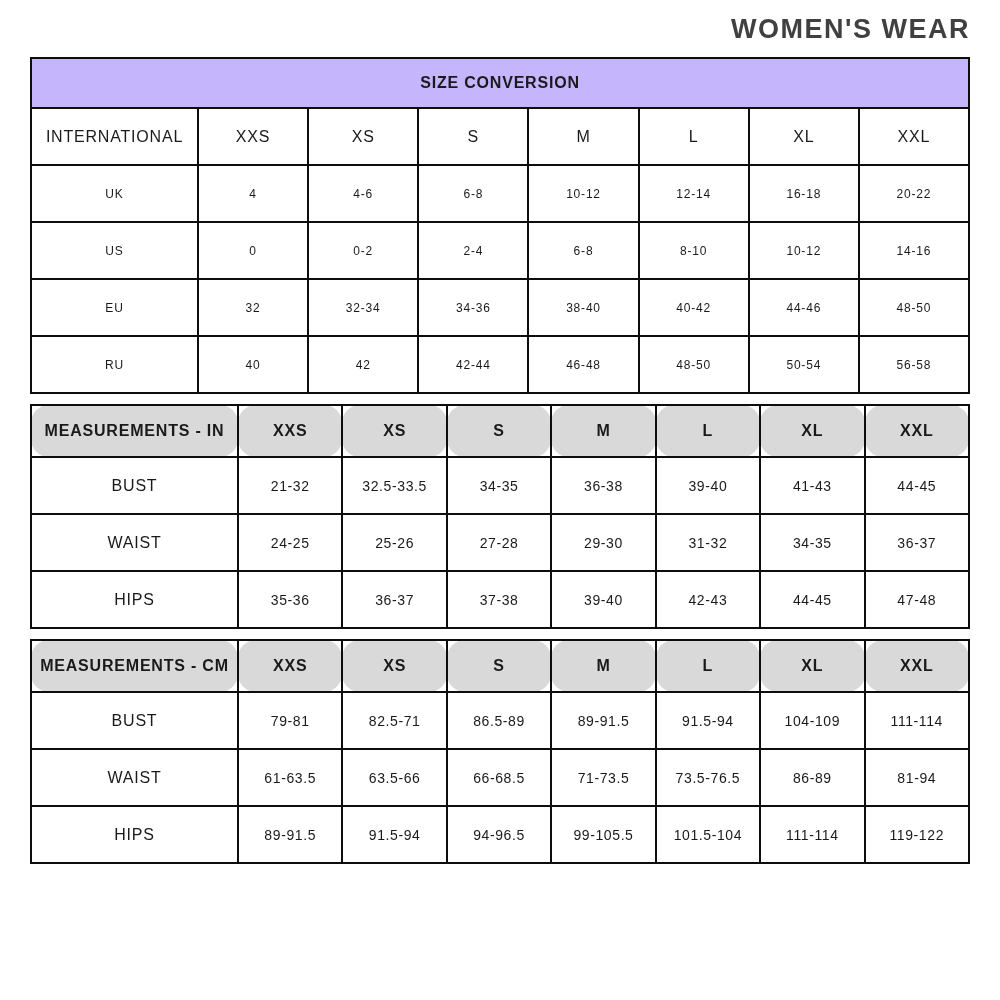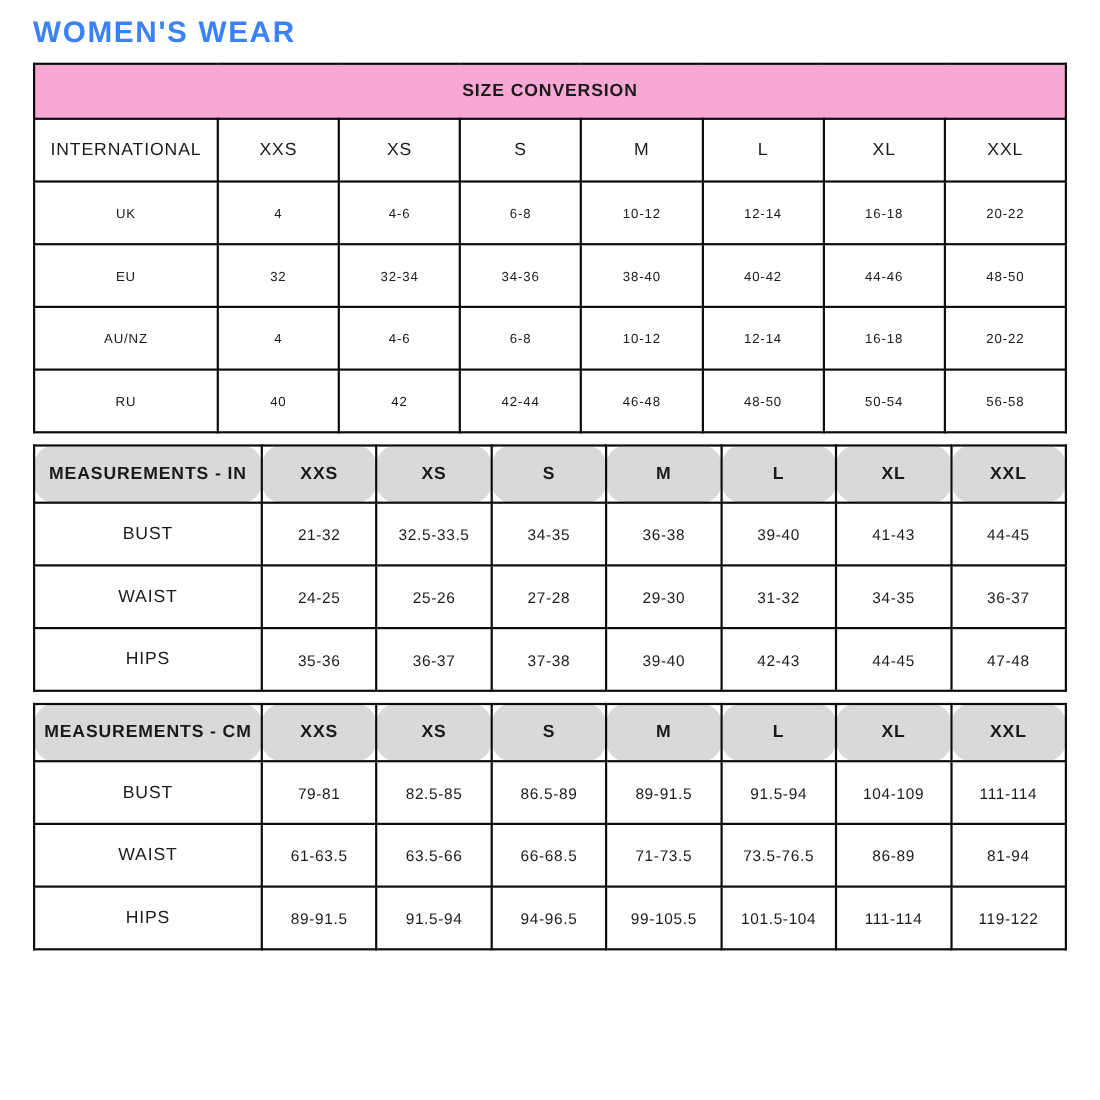--- a/index.html
+++ b/index.html
@@ -6,48 +6,48 @@
   html, body { background: #ffffff; }
   body {
     width: 1000px;
     height: 1000px;
     font-family: "Liberation Sans", sans-serif;
     color: #1a1a1a;
     padding: 14px 30px 16px 30px;
     overflow: hidden;
   }
   .page-title {
-    text-align: left;
+    text-align: right;
     font-size: 27px;
     font-weight: 700;
     letter-spacing: 1.5px;
     line-height: 30px;
     margin-bottom: 13px;
-    color: #3b82f6;
+    color: #404040;
   }
   table.tbl {
     width: 940px;
     table-layout: fixed;
     border-collapse: collapse;
     margin-bottom: 10px;
   }
   .tbl td, .tbl th {
     border: 2px solid #0d0d0d;
     text-align: center;
     vertical-align: middle;
     overflow: hidden;
     white-space: nowrap;
   }
   
   .tbl-conv col.c-label { width: 167px; }
   .tbl-meas col.c-label { width: 207px; }
   
   .tbl-conv th.band {
     height: 50px;
-    background: #f9a8d4;
+    background: #c4b5fd;
     font-size: 16px;
     font-weight: 700;
     letter-spacing: 0.8px;
   }
   .tbl-conv tr.cols td {
     height: 57px;
     font-size: 16px;
     font-weight: 400;
     letter-spacing: 0.8px;
   }
@@ -107,40 +107,40 @@
         <td class="label-col">UK</td>
         <td>4</td>
         <td>4-6</td>
         <td>6-8</td>
         <td>10-12</td>
         <td>12-14</td>
         <td>16-18</td>
         <td>20-22</td>
       </tr>
       <tr>
+        <td class="label-col">US</td>
+        <td>0</td>
+        <td>0-2</td>
+        <td>2-4</td>
+        <td>6-8</td>
+        <td>8-10</td>
+        <td>10-12</td>
+        <td>14-16</td>
+      </tr>
+      <tr>
         <td class="label-col">EU</td>
         <td>32</td>
         <td>32-34</td>
         <td>34-36</td>
         <td>38-40</td>
         <td>40-42</td>
         <td>44-46</td>
         <td>48-50</td>
       </tr>
       <tr>
-        <td class="label-col">AU/NZ</td>
-        <td>4</td>
-        <td>4-6</td>
-        <td>6-8</td>
-        <td>10-12</td>
-        <td>12-14</td>
-        <td>16-18</td>
-        <td>20-22</td>
-      </tr>
-      <tr>
         <td class="label-col">RU</td>
         <td>40</td>
         <td>42</td>
         <td>42-44</td>
         <td>46-48</td>
         <td>48-50</td>
         <td>50-54</td>
         <td>56-58</td>
       </tr>
     </tbody>
@@ -211,21 +211,21 @@
         <th>M</th>
         <th>L</th>
         <th>XL</th>
         <th>XXL</th>
       </tr>
     </thead>
   <tbody>
       <tr>
         <td class="label-col">BUST</td>
         <td>79-81</td>
-        <td>82.5-85</td>
+        <td>82.5-71</td>
         <td>86.5-89</td>
         <td>89-91.5</td>
         <td>91.5-94</td>
         <td>104-109</td>
         <td>111-114</td>
       </tr>
       <tr>
         <td class="label-col">WAIST</td>
         <td>61-63.5</td>
         <td>63.5-66</td>

